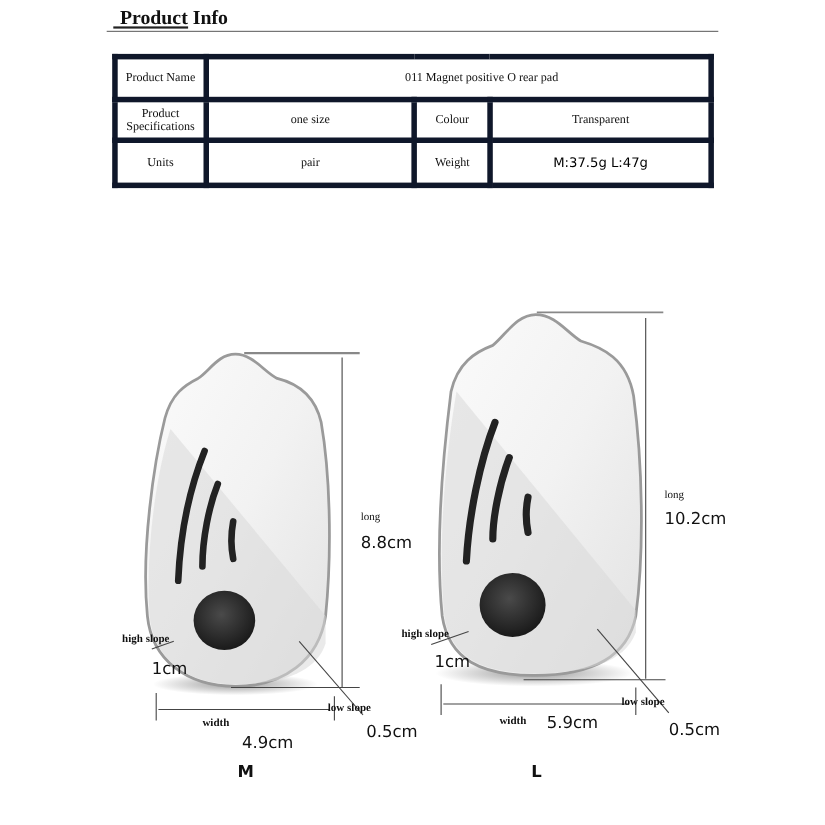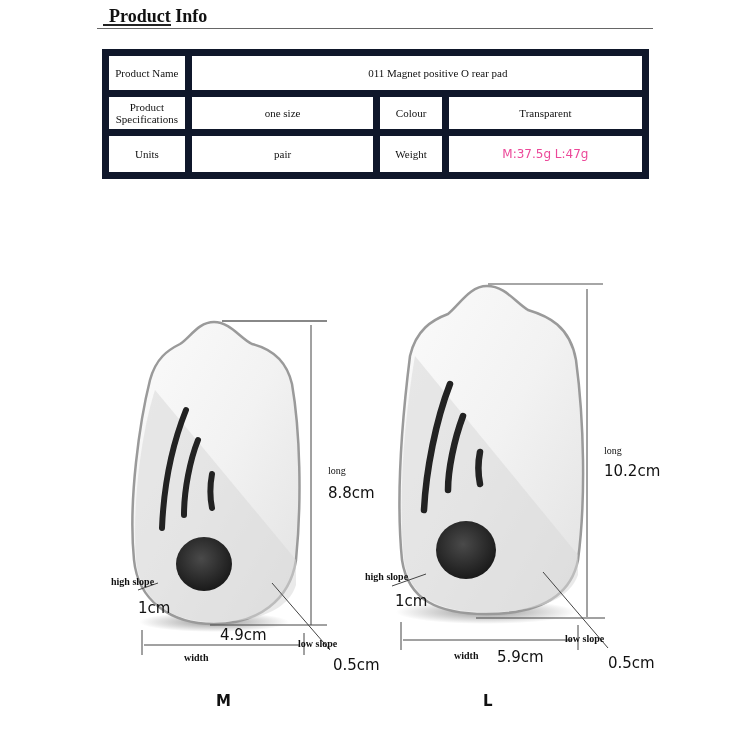--- a/index.html
+++ b/index.html
@@ -3,28 +3,28 @@
 <meta charset="utf-8">
 <style>
   html, body { margin:0; padding:0; background:#ffffff; }
   body { width:750px; height:750px; position:relative; overflow:hidden; font-family:"Liberation Serif", serif; color:#111; }
   .abs { position:absolute; }
   .section-title { left:109px; top:6px; font-size:18px; font-weight:bold; }
   .title-underline { left:103px; top:24px; width:68px; height:2px; background:#222; }
   .title-rule { left:97px; top:28px; width:556px; height:1px; background:#666; }
 
   table.specs { position:absolute; left:102px; top:49px; width:547px; border-collapse:collapse; font-size:11px; }
-  table.specs td { border:7px solid #0f172a; text-align:center; vertical-align:middle; padding:0; }
+  table.specs td { border:5px solid #0f172a; text-align:center; vertical-align:middle; padding:0; }
   table.specs td.label { font-weight:normal; }
   .r1 td { height:34px; }
   .r2 td { height:32px; }
   .r3 td { height:36px; }
   .r4 td { height:32px; }
   .left-val { text-align:left; padding-left:42px !important; }
-  .weight-val { font-family:"DejaVu Sans", sans-serif; font-size:12px; color:#ec4899; }
+  .weight-val { font-family:"DejaVu Sans", sans-serif; font-size:12px; color:#000000; }
 
   .pad-svg { position:absolute; left:0; top:0; }
   .lbl { position:absolute; font-size:10px; }
   .lbl-sans { position:absolute; font-family:"DejaVu Sans", sans-serif; font-size:15px; }
   .size-label { position:absolute; font-family:"DejaVu Sans", sans-serif; font-weight:bold; font-size:15px; }
 </style>
 </head>
 <body>
 
 <div class="abs section-title">Product Info</div>
@@ -116,21 +116,21 @@
     <line x1="543" y1="572" x2="608" y2="648"></line>
     <line x1="392" y1="586" x2="426" y2="574"></line>
   </g>
 </svg>
 
 <div class="lbl" style="left:328px;top:465px;">long</div>
 <div class="lbl-sans" style="left:328px;top:484px;">8.8cm</div>
 <div class="lbl" style="left:111px;top:576px;font-weight:bold;">high slope</div>
 <div class="lbl-sans" style="left:138px;top:599px;">1cm</div>
 <div class="lbl" style="left:184px;top:652px;font-weight:bold;">width</div>
-<div class="lbl-sans" style="left:220px;top:626px;">4.9cm</div>
+<div class="lbl-sans" style="left:220px;top:666px;">4.9cm</div>
 <div class="lbl" style="left:298px;top:638px;font-weight:bold;">low slope</div>
 <div class="lbl-sans" style="left:333px;top:656px;">0.5cm</div>
 <div class="size-label" style="left:216px;top:692px;">M</div>
 
 <div class="lbl" style="left:604px;top:445px;">long</div>
 <div class="lbl-sans" style="left:604px;top:462px;">10.2cm</div>
 <div class="lbl" style="left:365px;top:571px;font-weight:bold;">high slope</div>
 <div class="lbl-sans" style="left:395px;top:592px;">1cm</div>
 <div class="lbl" style="left:454px;top:650px;font-weight:bold;">width</div>
 <div class="lbl-sans" style="left:485px;top:648px;margin-left:12px;">5.9cm</div>

